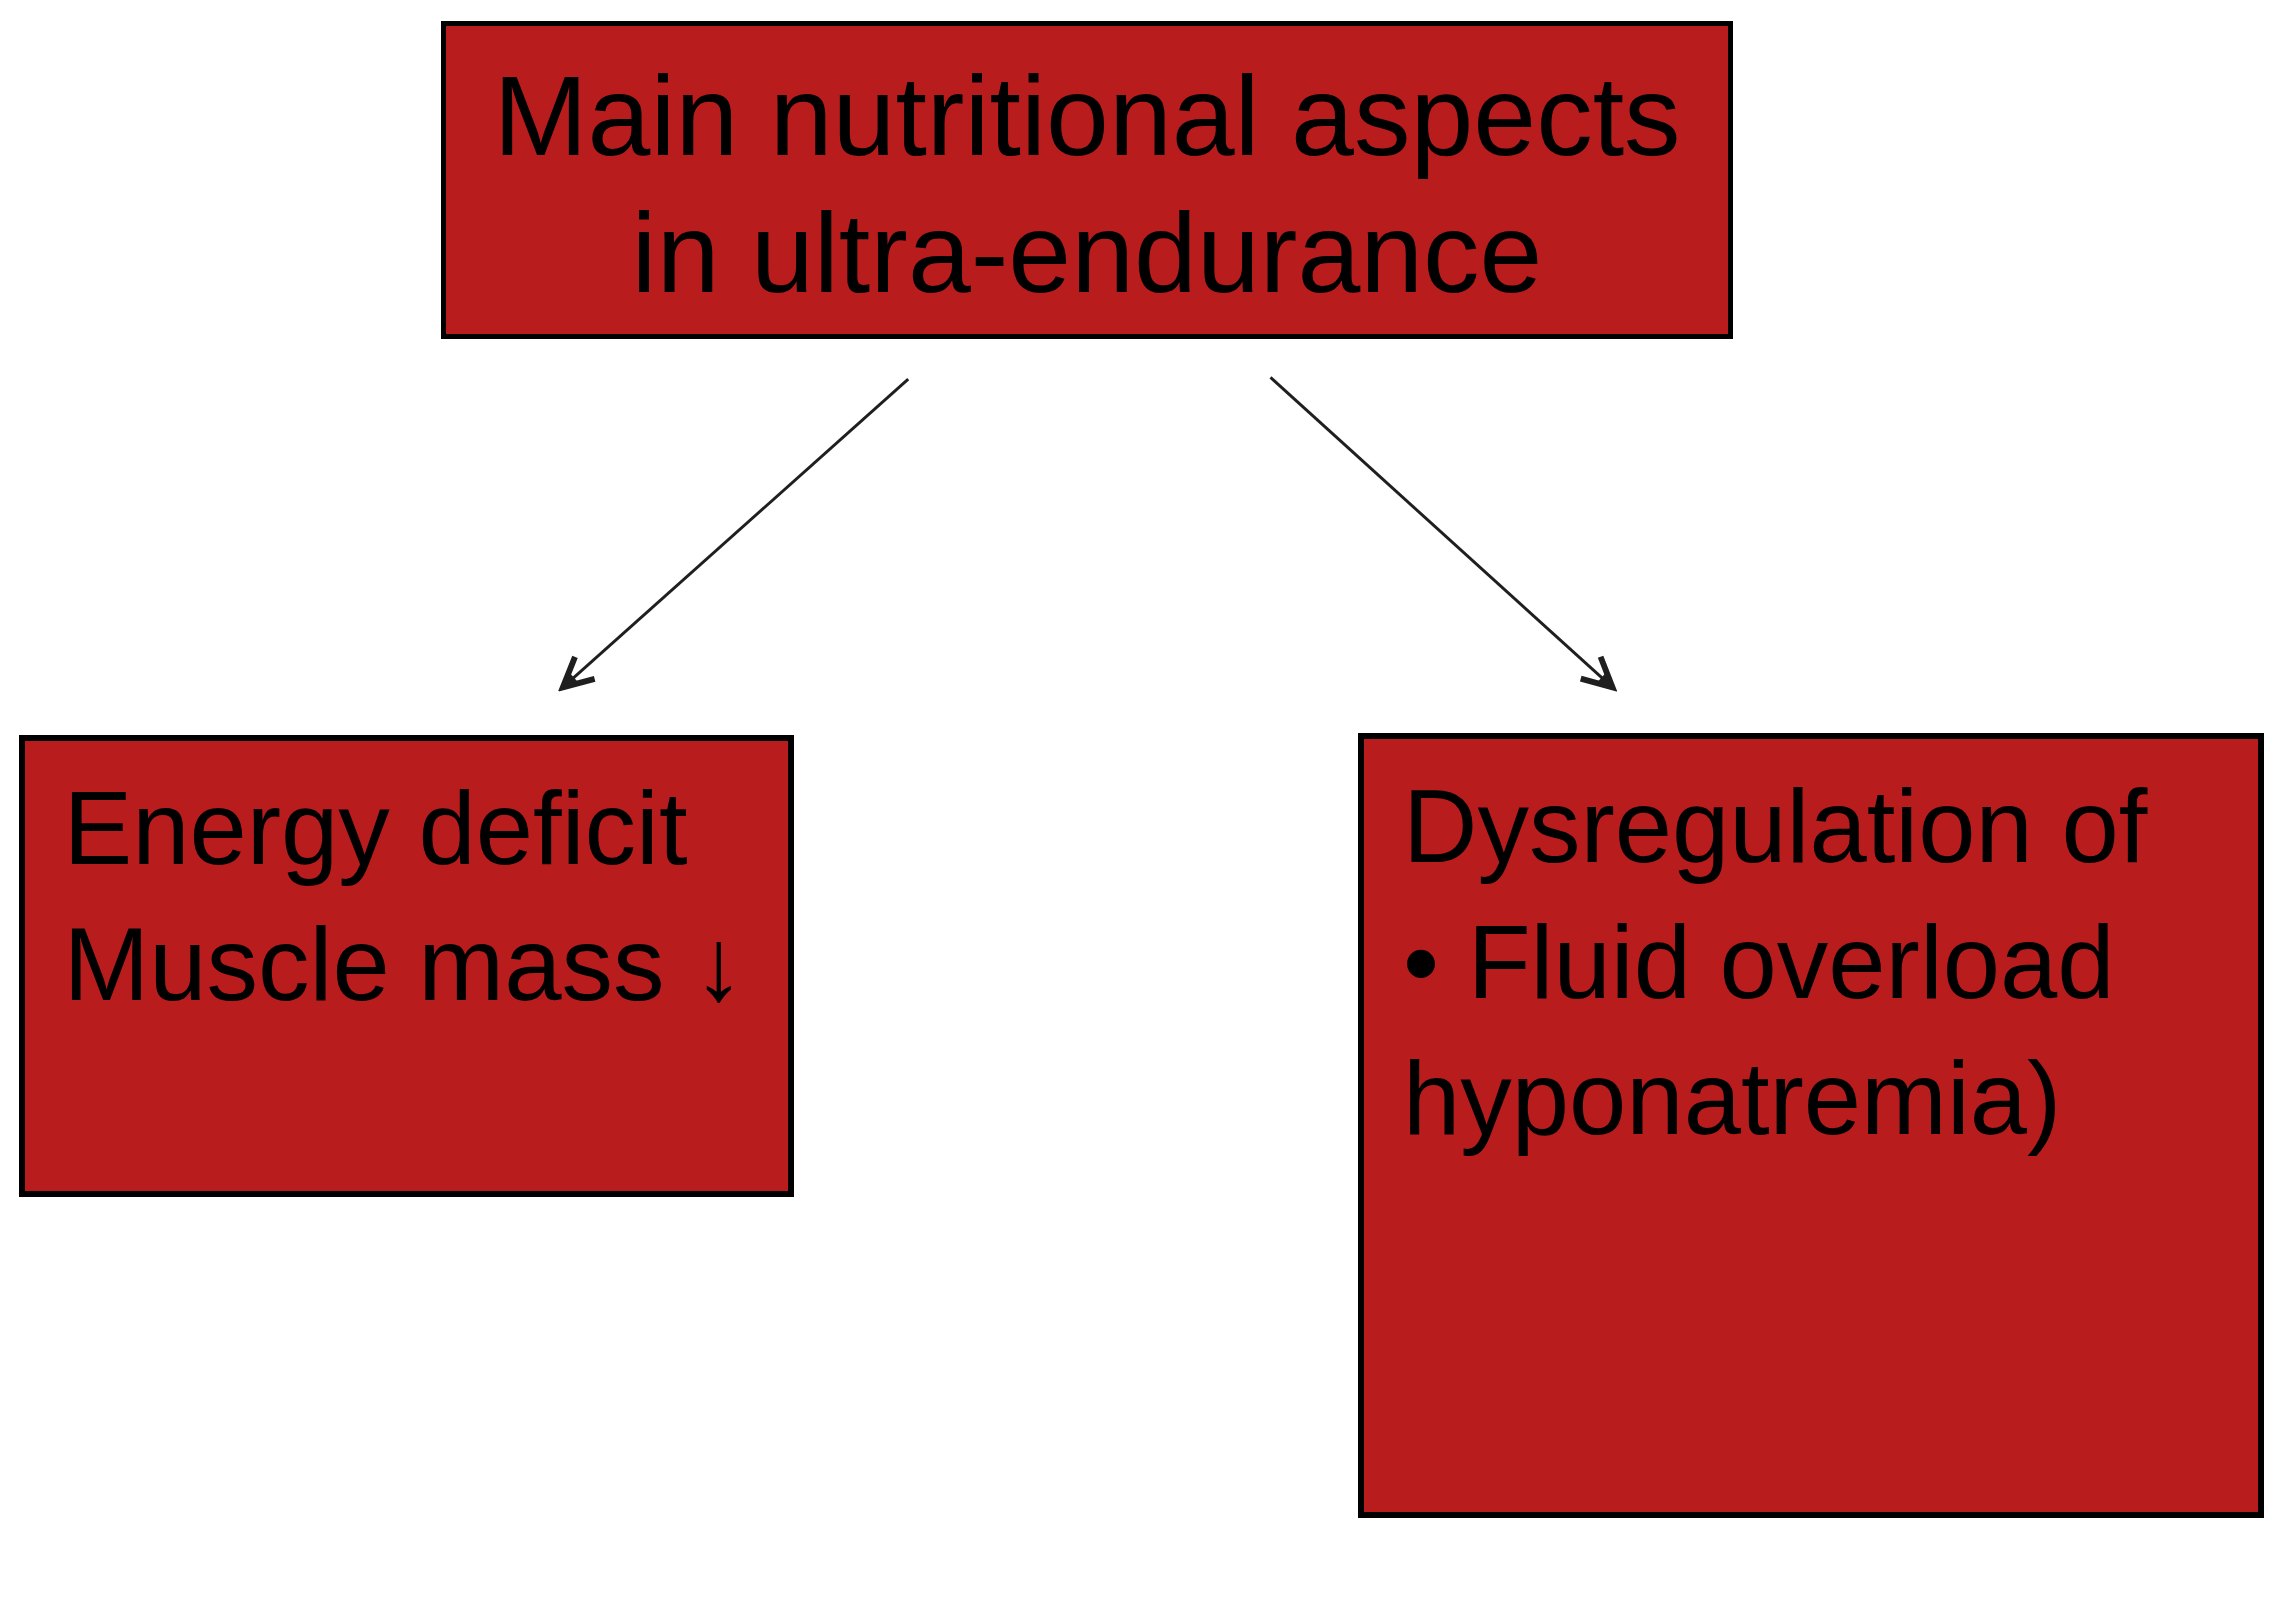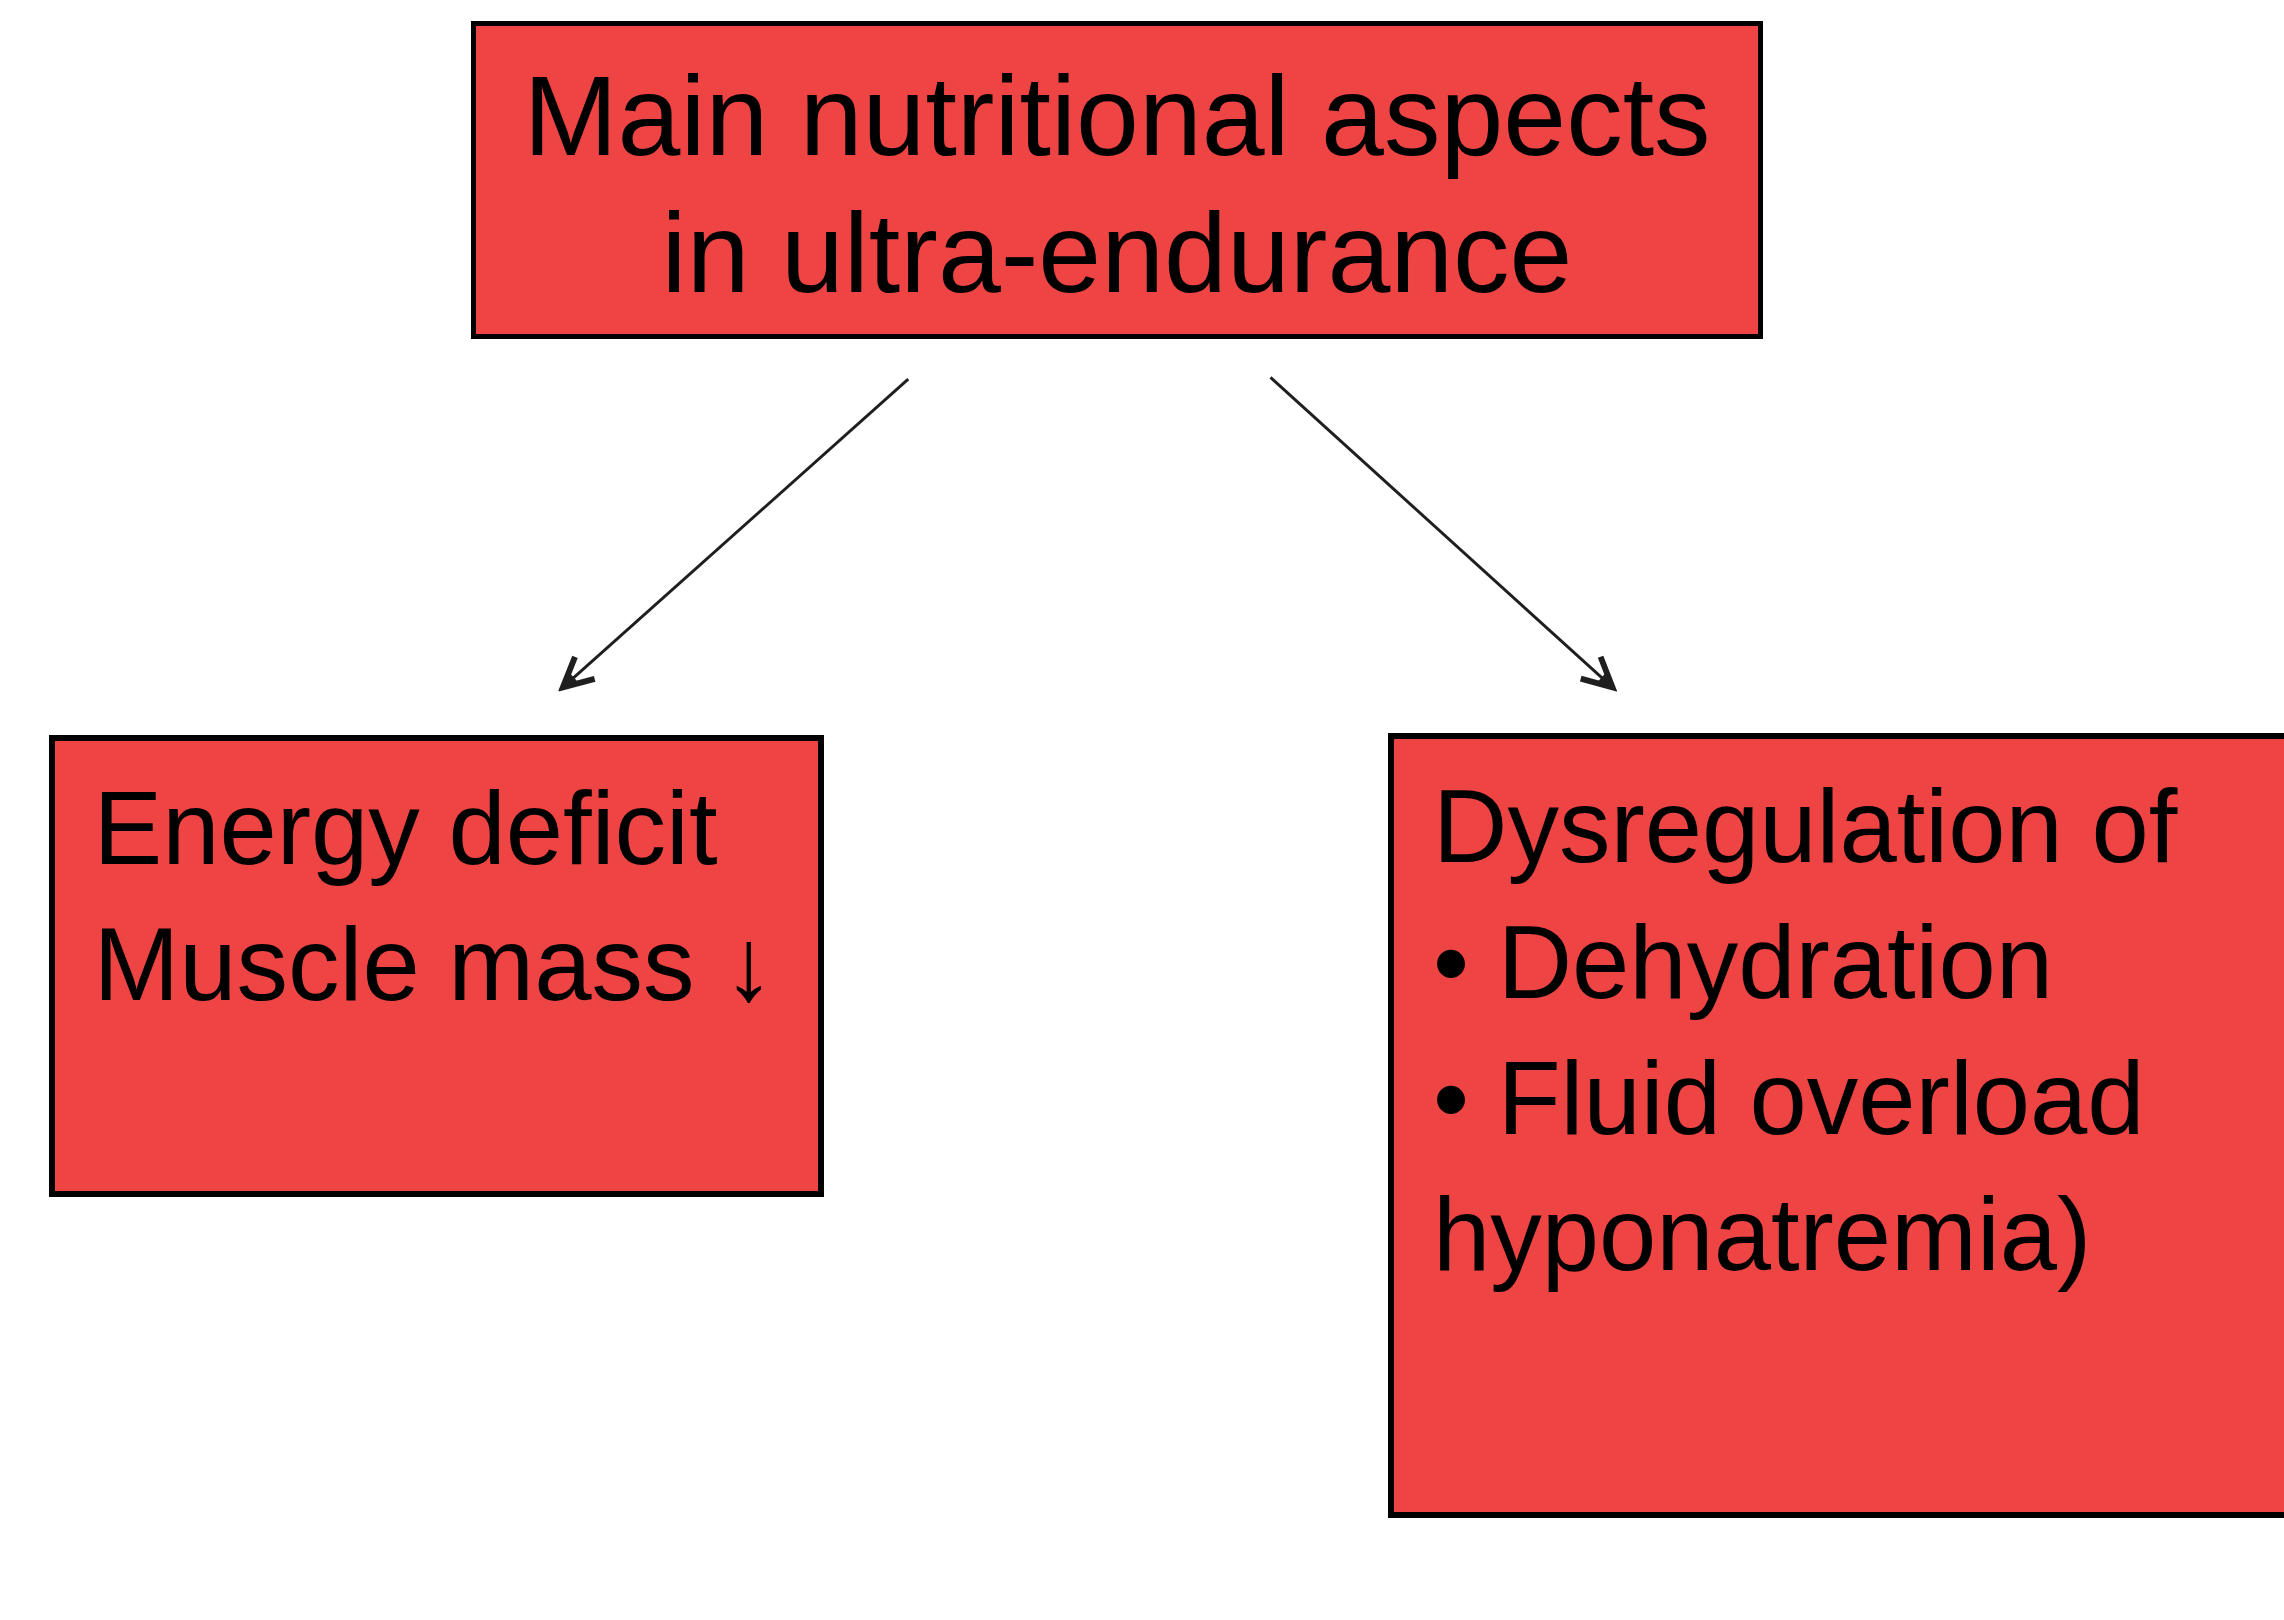--- a/index.html
+++ b/index.html
@@ -12,23 +12,22 @@
     width: 2284px;
     height: 1620px;
     background: #ffffff;
     font-family: "Liberation Sans", sans-serif;
     color: #000000;
     overflow: hidden;
   }
   .box {
     position: absolute;
     box-sizing: border-box;
-    background: #ef4444;
+    background: #b91c1c;
     border: 6.7px solid #000000;
-    margin-left: 30px;
   }
   .box .line {
     white-space: nowrap;
   }
   
   #root-box {
     left: 441px;
     top: 21px;
     width: 1292px;
     height: 318px;
@@ -88,19 +87,18 @@
     <div class="line">in ultra-endurance</div>
   </div>
 
   <div class="box" id="energy-box">
     <div class="line">Energy deficit</div>
     <div class="line">Muscle mass ↓</div>
   </div>
 
   <div class="box" id="fluid-box">
     <div class="line">Dysregulation of</div>
-    <div class="line">• Dehydration</div>
     <div class="line">• Fluid overload</div>
     <div class="line">hyponatremia)</div>
   </div>
 
 </div>
 
 
 </body></html>

